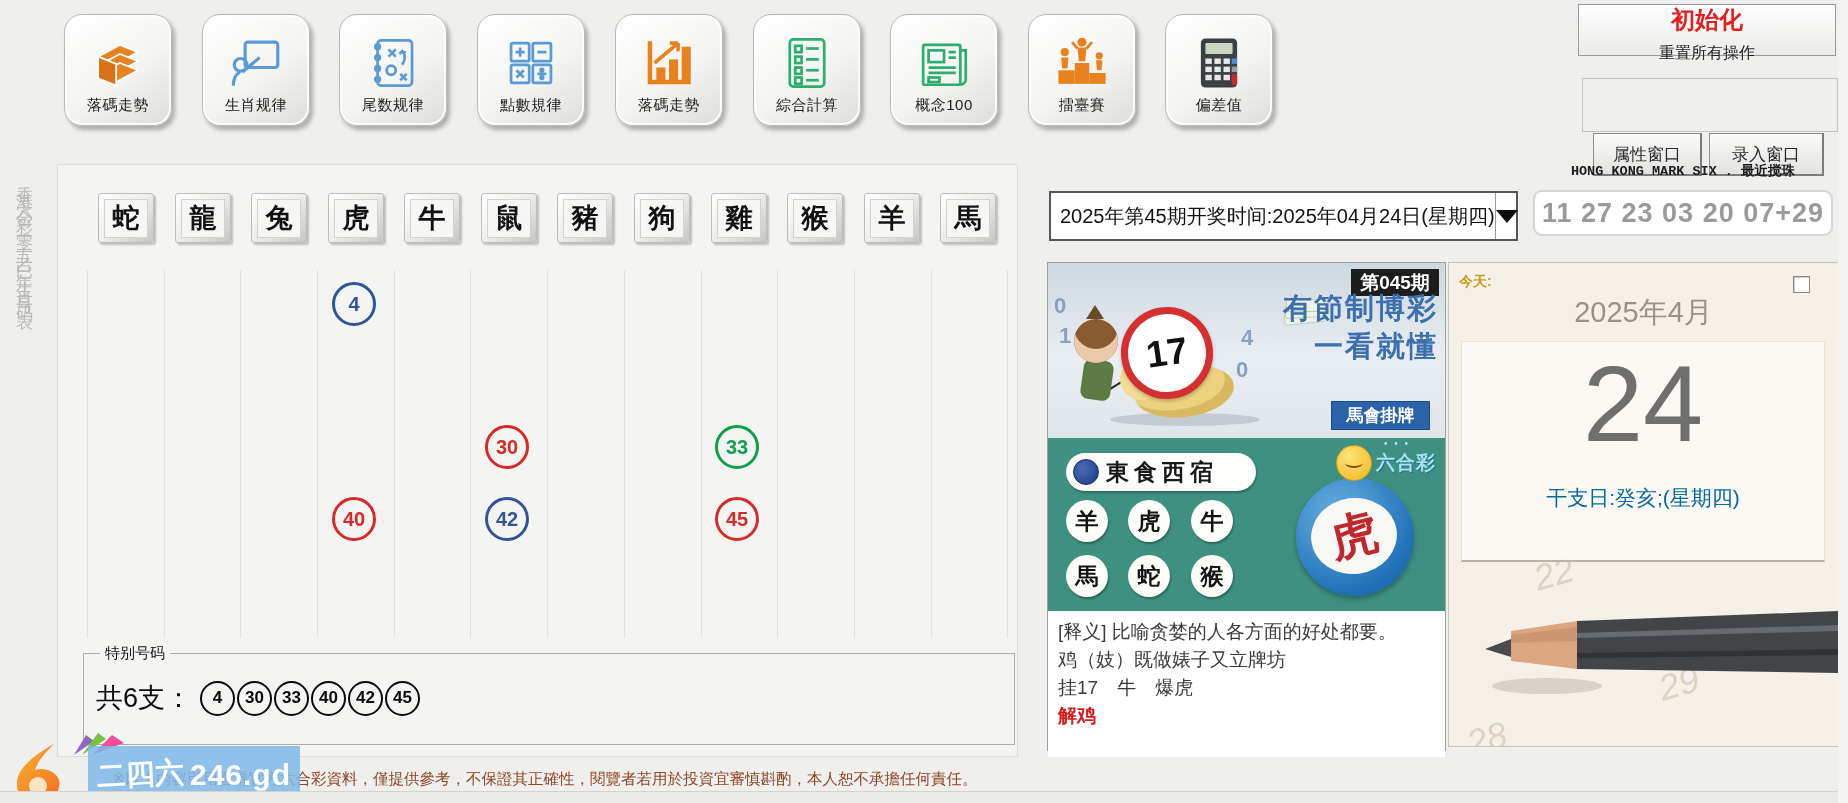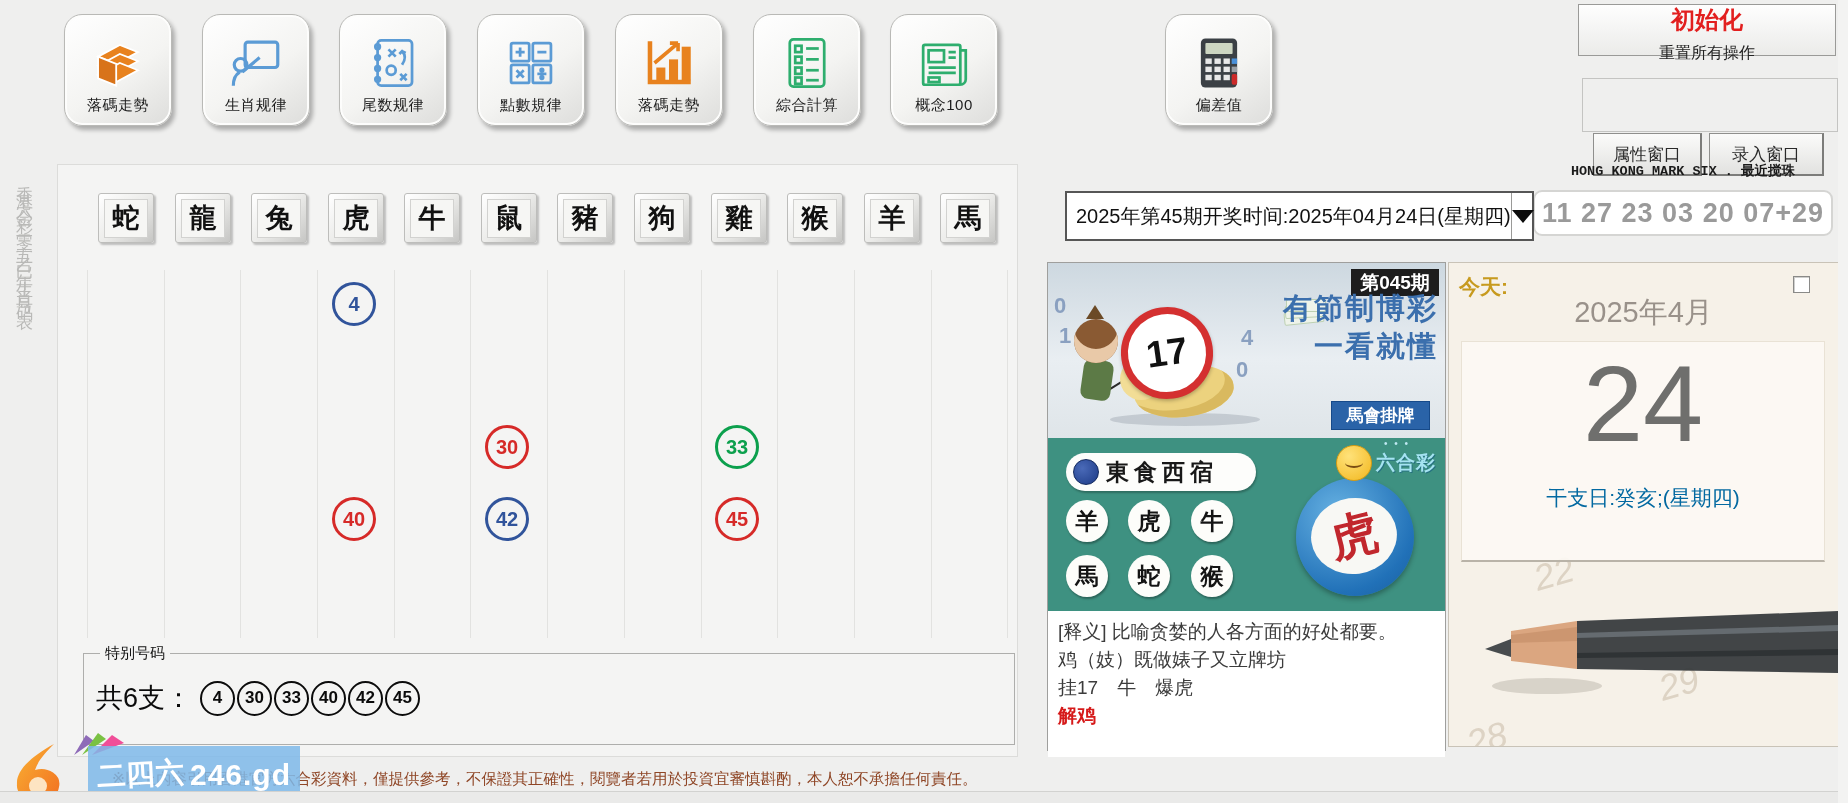--- a/index.html
+++ b/index.html
@@ -25,21 +25,21 @@
     border:1px solid #8f8f8d;border-right:2px solid #7c7c7a;border-bottom:2px solid #7c7c7a;
     font-size:17px;color:#2a2a2a;display:flex;align-items:center;justify-content:center;cursor:pointer;margin-top:48px;}
 
   
   .hk-label{position:absolute;left:1533px;top:162px;width:300px;text-align:center;
     font-family:"Liberation Mono","DejaVu Sans Mono",monospace;font-size:13.5px;font-weight:bold;color:#1b1b1b;}
   .numbers-box{position:absolute;left:1533px;top:190px;width:296px;height:42px;background:#fff;
     border:2px solid #d5d5d3;border-radius:9px;display:flex;align-items:center;justify-content:center;
     font-size:27px;font-weight:bold;color:#9a9a9a;letter-spacing:1px;}
   .combo{position:absolute;left:1049px;top:191px;width:465px;height:46px;background:#fff;
-    border:2px solid #565656;display:flex;align-items:center;margin-left:16px;}
+    border:2px solid #565656;display:flex;align-items:center;}
   .combo-text{flex:1;font-size:20px;color:#111;padding-left:9px;white-space:nowrap;}
   .combo-arrow{width:52px;height:100%;border-left:1px solid #9a9a98;display:flex;align-items:center;justify-content:center;cursor:pointer;}
   .combo-arrow i{width:0;height:0;border:11px solid transparent;border-top:13px solid #0b0b0b;margin-top:12px;}
 
   
   .side-text{position:absolute;left:13px;top:172px;writing-mode:vertical-rl;text-orientation:upright;
     font-size:17px;color:#b9b9b7;letter-spacing:8px;}
 
   
   .main-panel{position:absolute;left:57px;top:164px;width:959px;height:591px;background:#f4f4f3;border:1px solid #dcdcda;}
@@ -106,21 +106,21 @@
   .mascot i{position:absolute;left:8px;top:12px;width:18px;height:8px;border-bottom:2px solid #7a4d12;border-radius:50%;}
   .brand-logo{position:absolute;left:328px;top:12px;font-size:19px;font-weight:bold;color:#a6e4f2;
     text-shadow:1px 1px 0 #25707f;letter-spacing:1px;}
   .brand-dots{position:absolute;left:336px;top:0px;font-size:10px;color:#bfe9f2;letter-spacing:2px;}
   .promo-text{position:absolute;left:0;top:348px;width:377px;height:139px;padding:7px 10px 0 10px;
     font-size:19px;line-height:28px;color:#3c3c3c;background:#fff;}
   .meaning-red{color:#d61a1a;font-weight:bold;}
 
   
   .calendar{position:absolute;left:1448px;top:262px;width:389px;height:483px;background:#f6f1e8;border:1px solid #c9c3b7;overflow:hidden;}
-  .cal-today{position:absolute;left:10px;top:10px;font-size:21px;font-weight:bold;color:#c79a1e;}
+  .cal-today{position:absolute;left:10px;top:10px;font-size:14px;font-weight:bold;color:#c79a1e;}
   .cal-check{position:absolute;left:344px;top:13px;width:15px;height:15px;background:#fff;
     border:1px solid #8a8a88;box-shadow:inset 1px 1px 0 #cfcfcd;cursor:pointer;}
   .cal-month{position:absolute;left:0;top:30px;width:100%;text-align:center;font-size:29px;color:#99918a;}
   .cal-card{position:absolute;left:12px;top:78px;width:362px;height:218px;background:rgba(252,249,243,.92);
     border:1px solid #e9e2d5;border-bottom:2px solid #b9b3a8;}
   .cal-day{position:absolute;left:0;top:2px;width:100%;text-align:center;font-size:108px;color:#6f6f6d;line-height:120px;}
   .cal-ganzhi{position:absolute;left:0;top:142px;width:100%;text-align:center;font-size:21px;color:#0369a1;}
   .cal-bgnum{position:absolute;font-style:italic;font-size:36px;color:#ddd3c4;transform:rotate(-16deg);}
   .pencil{position:absolute;left:28px;top:318px;width:364px;height:135px;}
 
@@ -212,20 +212,35 @@
   </div>
   <div class="tool-btn" style="left:890px">
     <svg class="ticon" viewBox="0 0 64 64" fill="none" stroke="#2eae6e" stroke-width="3">
       <rect x="9" y="12" width="41" height="44" rx="2"></rect>
       <path d="M50 18 h6 v32 a6 6 0 0 1 -6 6"></path>
       <rect x="15" y="18" width="17" height="13"></rect>
       <path d="M37 20 h8 M37 26 h8 M15 37 h30 M15 43 h30"></path>
       <rect x="15" y="48" width="12" height="5"></rect>
     </svg>
     <span class="tlabel">概念100</span>
+  </div>
+  <div class="tool-btn" style="left:1028px">
+    <svg class="ticon" viewBox="0 0 64 64" fill="#e8821e">
+      <circle cx="32" cy="9" r="5"></circle>
+      <path d="M27 15 h10 l-1.5 15 h-7 Z"></path>
+      <path d="M27 16 l-6 -7 M37 16 l6 -7" stroke="#e8821e" stroke-width="3" fill="none"></path>
+      <circle cx="13" cy="20" r="4.5"></circle>
+        <path d="M9 26 h8 l-1 12 h-6 Z"></path>
+      <circle cx="51" cy="24" r="4"></circle>
+        <path d="M47.5 29 h7 l-1 11 h-5 Z"></path>
+      <rect x="6" y="40" width="18" height="15"></rect>
+      <rect x="24" y="32" width="16" height="23"></rect>
+      <rect x="40" y="43" width="18" height="12"></rect>
+    </svg>
+    <span class="tlabel">擂臺賽</span>
   </div>
   <div class="tool-btn" style="left:1165px">
     <svg class="ticon" viewBox="0 0 64 64">
       <rect x="12" y="5" width="40" height="54" rx="5" fill="#3b4045"></rect>
       <rect x="17" y="10" width="30" height="12" rx="1" fill="#cdd6c2"></rect>
       <rect x="17" y="27" width="7" height="6" fill="#e8e8e8"></rect>
         <rect x="27" y="27" width="7" height="6" fill="#e8e8e8"></rect>
         <rect x="37" y="27" width="7" height="6" fill="#e8e8e8"></rect>
       <rect x="17" y="36" width="7" height="6" fill="#e8e8e8"></rect>
         <rect x="27" y="36" width="7" height="6" fill="#e8e8e8"></rect>

